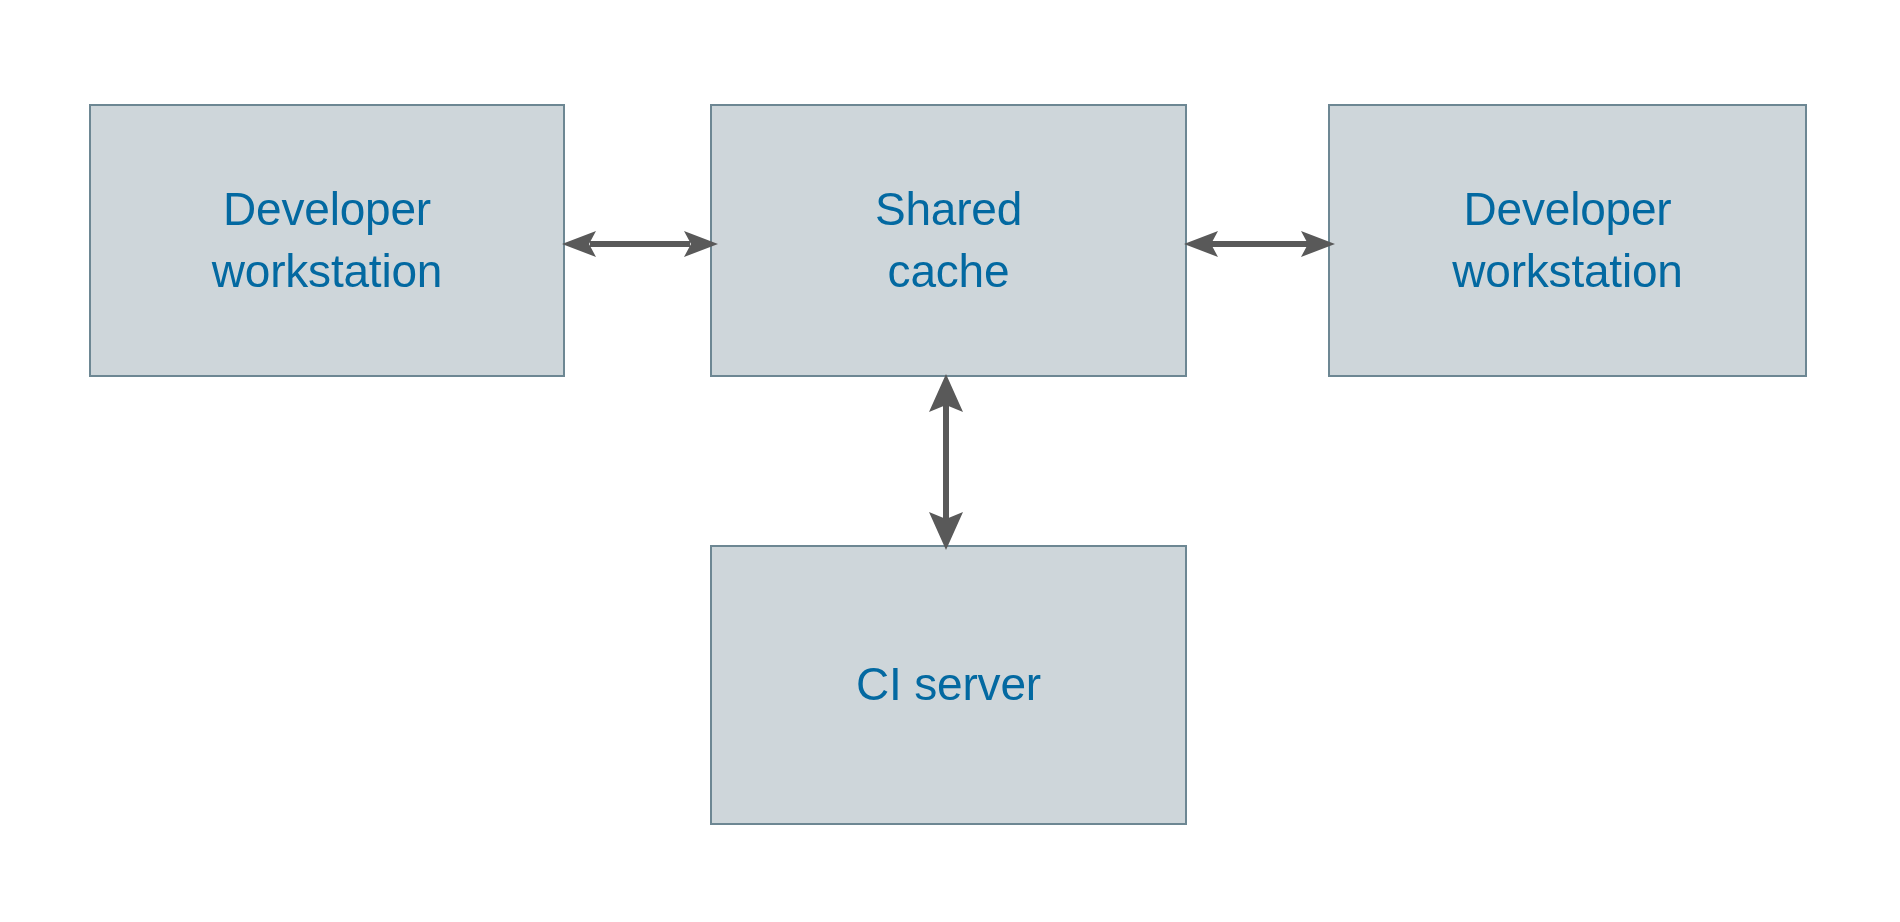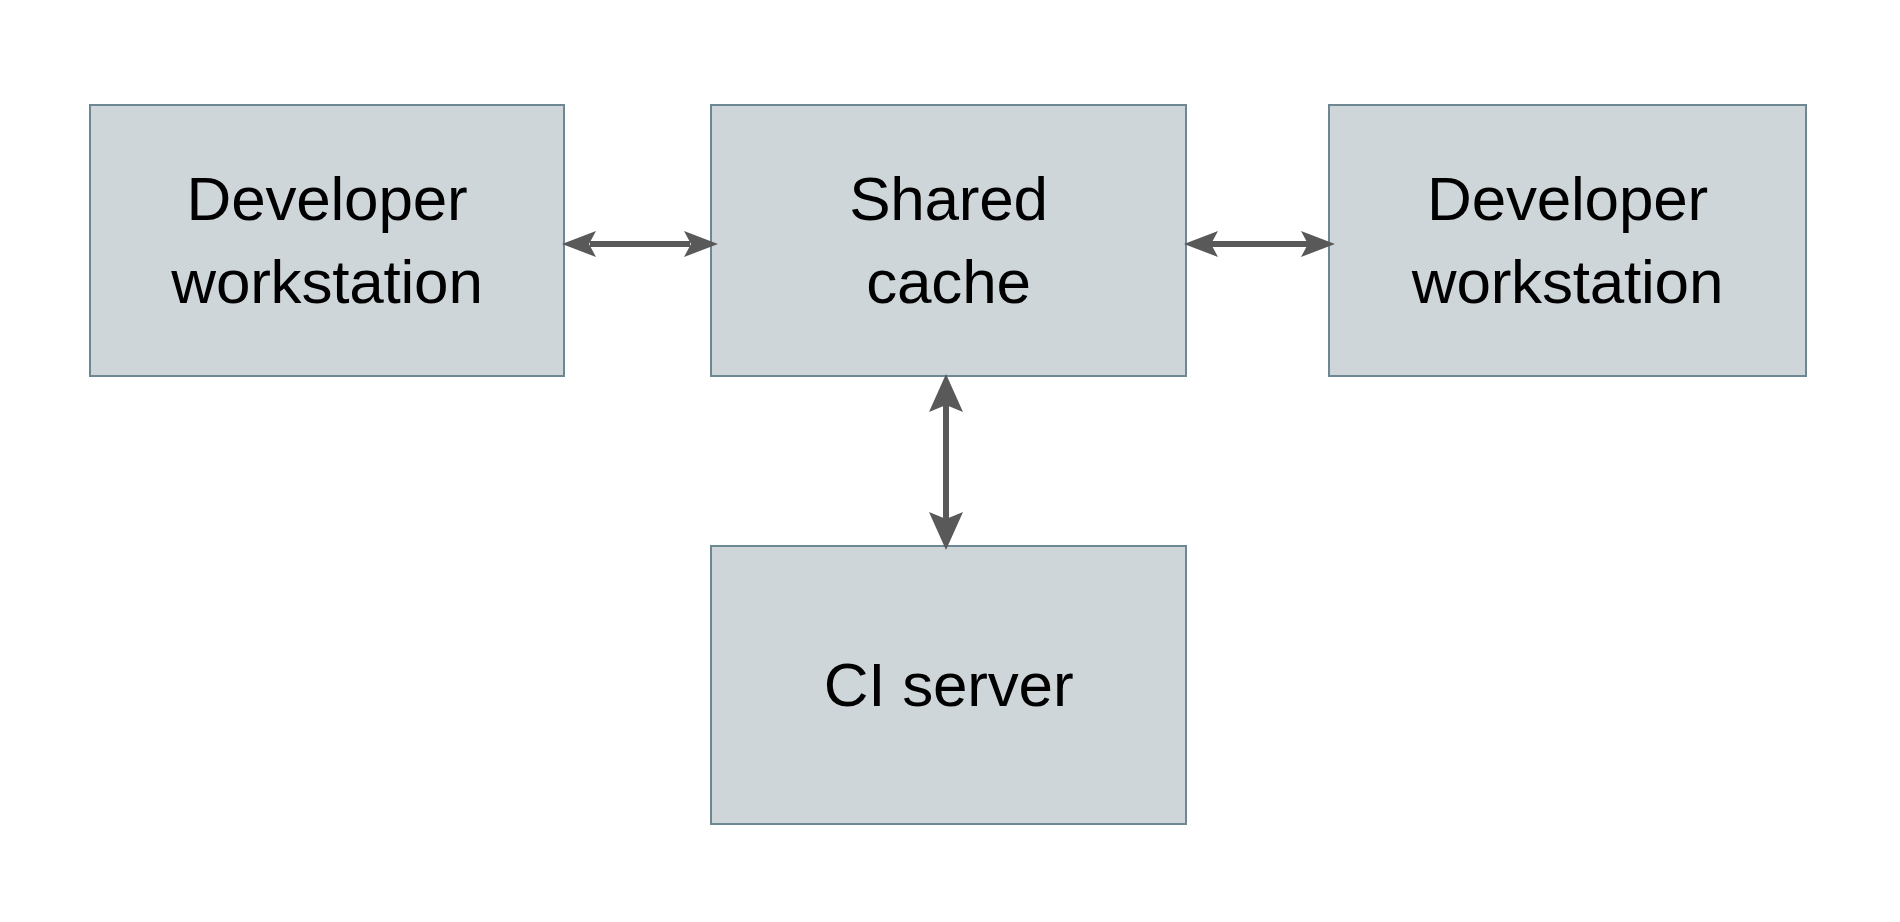--- a/index.html
+++ b/index.html
@@ -22,23 +22,23 @@
     position: absolute;
     box-sizing: border-box;
     background: #ced6da;
     border: 2px solid #6d8793;
     display: flex;
     align-items: center;
     justify-content: center;
     text-align: center;
   }
   .node-label {
-    color: #000000;
+    color: #0369a1;
     font-family: "Liberation Sans", sans-serif;
-    font-size: 62px;
+    font-size: 46px;
     font-weight: 400;
     line-height: 1.33;
     letter-spacing: -0.2px;
     white-space: pre-line;
     padding: 0 8px;
   }
   
   #node-dev-left   { left: 89px;   top: 104px;  width: 476px; height: 273px; }
   #node-shared     { left: 710px;  top: 104px;  width: 477px; height: 273px; align-items: center; }
   #node-dev-right  { left: 1328px; top: 104px;  width: 479px; height: 273px; }

